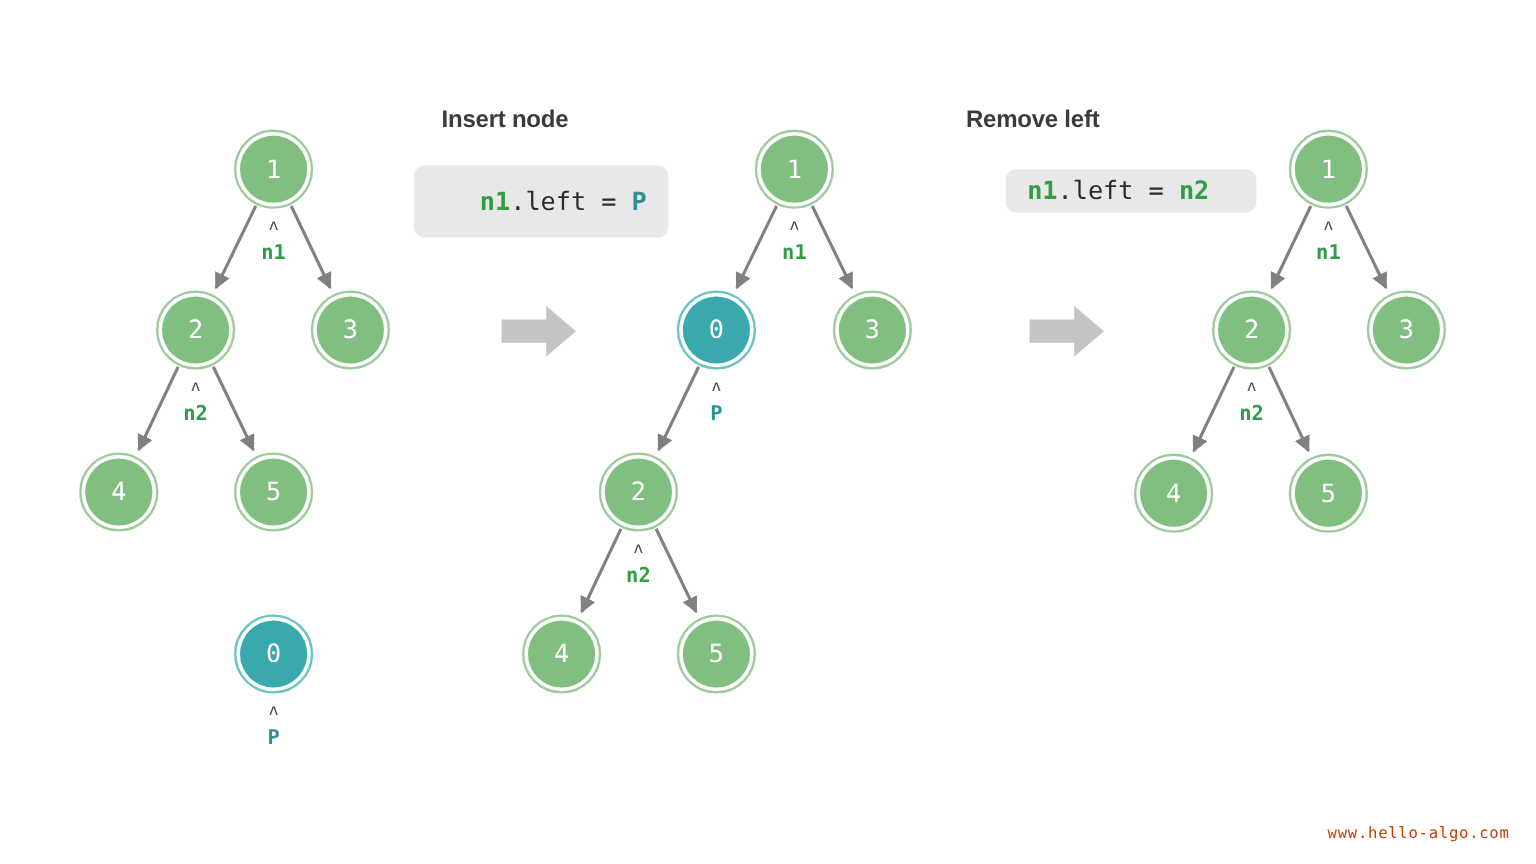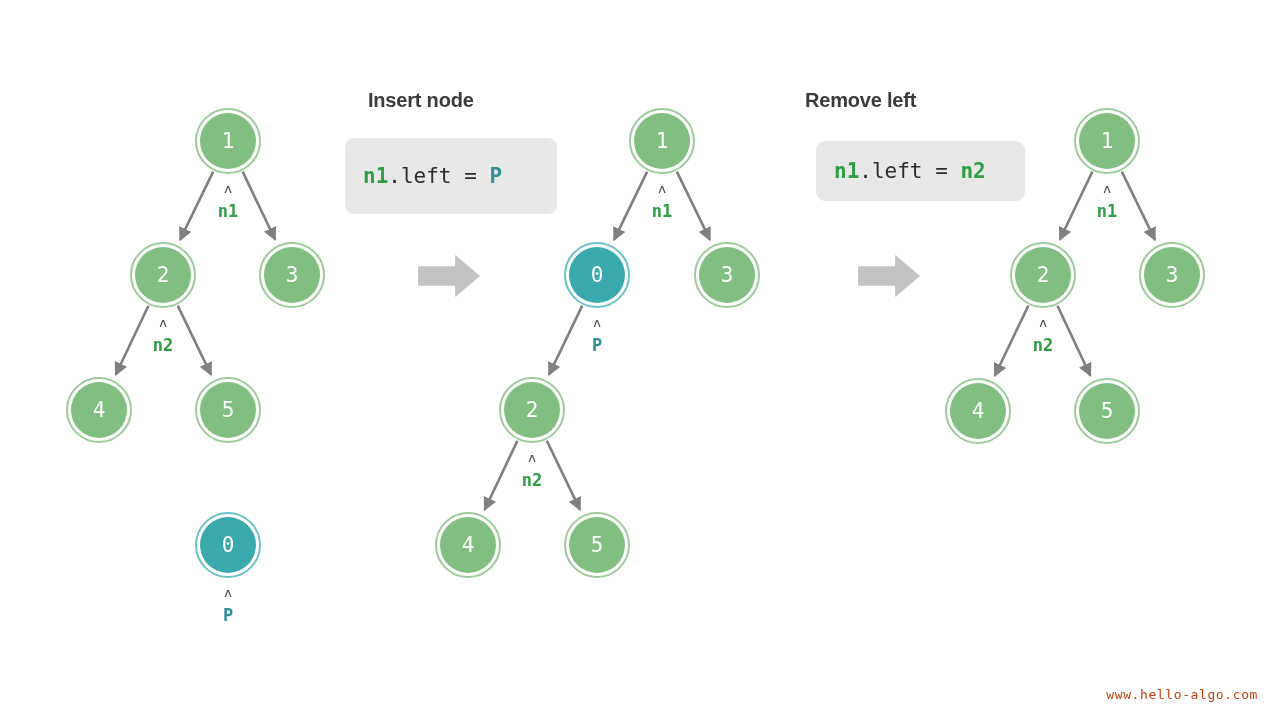--- a/index.html
+++ b/index.html
@@ -162,25 +162,25 @@
 
   <svg class="arrows" id="arrow-layer" viewBox="0 0 1280 720">
       <polygon points="418,266.34 455.2,266.34 455.2,255 480,276 455.2,297 455.2,285.65999999999997 418,285.65999999999997" fill="#c4c4c4"></polygon>
       <polygon points="858,266.34 895.2,266.34 895.2,255 920,276 895.2,297 895.2,285.65999999999997 858,285.65999999999997" fill="#c4c4c4"></polygon>
     </svg>
 
   <div class="section-title" id="insert-title" style="left: 368px; top: 89px;">Insert node</div>
 
   <div class="section-title" id="remove-title" style="left: 805px; top: 89px;">Remove left</div>
 
-  <div class="code-box" id="insert-code-box" style="left: 345px; top: 138px; width: 212px; height: 76px;">
+  <div class="code-box" id="insert-code-box" style="left: 345px; top: 138px; width: 212px; height: 60px; text-align: right;">
       <div class="code-line"><span class="tok-green">n1</span><span class="tok-plain">.left = </span><span class="tok-teal">P</span></div>
     </div>
 
-  <div class="code-box" id="remove-code-box" style="left: 816px; top: 141px; width: 209px; height: 60px;">
+  <div class="code-box" id="remove-code-box" style="left: 838px; top: 141px; width: 209px; height: 36px;">
       <div class="code-line"><span class="tok-green">n1</span><span class="tok-plain">.left = </span><span class="tok-green">n2</span></div>
     </div>
 
   <div id="node-host">
       <div class="node green" style="left: 200px; top: 113px;">
         <span class="ring"></span>
         <span class="val">1</span>
       </div>
       <div class="node green" style="left: 135px; top: 247px;">
         <span class="ring"></span>

